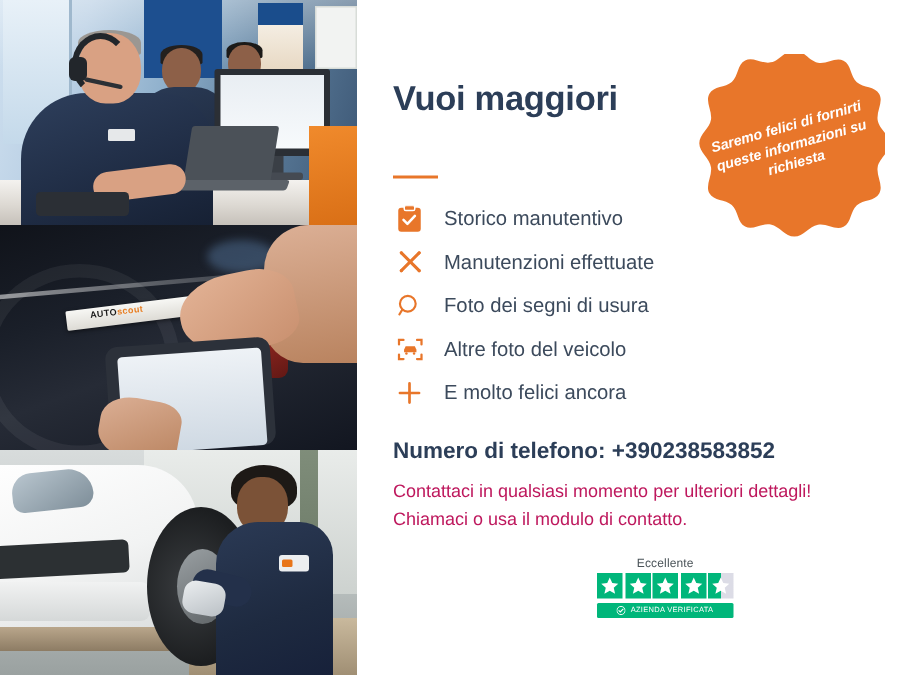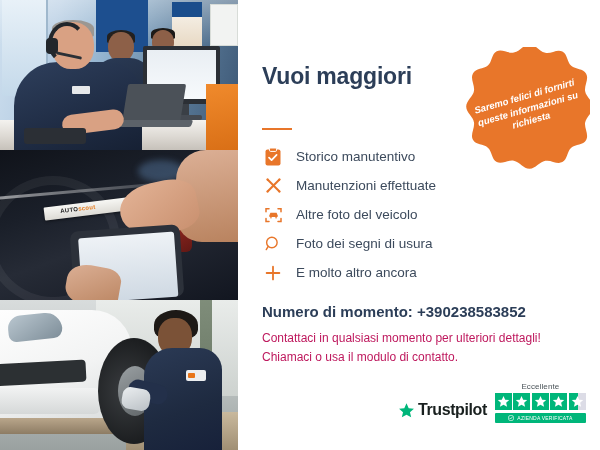--- a/index.html
+++ b/index.html
@@ -289,21 +289,21 @@
   }
   .ph3 .glove {
     position: absolute; left: 122px; top: 88px; width: 28px; height: 22px;
     background: linear-gradient(150deg,#eceff1,#b9bfc4); border-radius: 8px;
     transform: rotate(10deg);
   }
 
   
   .panel {
     position: absolute;
-    left: 238px; top: 11px;
+    left: 238px; top: 0;
     width: 362px; height: 412px;
     background: #ffffff;
   }
 
   .headline {
     position: absolute;
     left: 24px; top: 36px;
     width: 215px;
     font-size: 23px;
     font-weight: bold;
@@ -553,66 +553,60 @@
             <circle cx="19.5" cy="4.5" r="1.3" fill="#e8762a" stroke="none"></circle>
             <circle cx="4.5" cy="19.5" r="1.3" fill="#e8762a" stroke="none"></circle>
             <circle cx="19.5" cy="19.5" r="1.3" fill="#e8762a" stroke="none"></circle>
           </svg>
         </span>
         <span class="feat-label">Manutenzioni effettuate</span>
       </div>
 
       <div class="feat">
         <span class="feat-ico">
+          <svg width="18" height="18" viewBox="0 0 24 24" fill="none" stroke="#e8762a" stroke-width="1.9" stroke-linecap="round">
+            <circle cx="10.5" cy="10" r="7"></circle>
+            <path d="M5.6 15.2 L3 19.5"></path>
+          </svg>
+        </span>
+        <span class="feat-label">Foto dei segni di usura</span>
+      </div>
+
+      <div class="feat">
+        <span class="feat-ico">
           <svg width="19" height="18" viewBox="0 0 24 24" fill="none" stroke="#e8762a" stroke-width="2" stroke-linecap="round">
             <path d="M2 7.5V3.5h4M22 7.5V3.5h-4M2 16.5v4h4M22 16.5v4h-4"></path>
             <path d="M6.5 14.5h11v-2.2l-1.4-3.3H7.9L6.5 12.3z" fill="#e8762a" stroke="none"></path>
             <circle cx="8.6" cy="15.6" r="1.1" fill="#e8762a" stroke="none"></circle>
             <circle cx="15.4" cy="15.6" r="1.1" fill="#e8762a" stroke="none"></circle>
           </svg>
         </span>
         <span class="feat-label">Altre foto del veicolo</span>
       </div>
 
       <div class="feat">
         <span class="feat-ico">
-          <svg width="18" height="18" viewBox="0 0 24 24" fill="none" stroke="#e8762a" stroke-width="1.9" stroke-linecap="round">
-            <circle cx="10.5" cy="10" r="7"></circle>
-            <path d="M5.6 15.2 L3 19.5"></path>
-          </svg>
-        </span>
-        <span class="feat-label">Foto dei segni di usura</span>
-      </div>
-
-      <div class="feat">
-        <span class="feat-ico">
           <svg width="18" height="18" viewBox="0 0 24 24" fill="none" stroke="#e8762a" stroke-width="2.4" stroke-linecap="round">
             <path d="M12 3.5v17M3.5 12h17"></path>
           </svg>
         </span>
-        <span class="feat-label">E molto altro ancora</span>
+        <span class="feat-label">E molto felici ancora</span>
       </div>
     </div>
 
     <div class="phone-line">
-      <span>Numero di momento: </span><span class="num">+390238583852</span>
+      <span>Numero di telefono: </span><span class="num">+390238583852</span>
     </div>
 
     <div class="contact-copy">
       <span>Contattaci in qualsiasi momento per ulteriori dettagli!</span>
       <span>Chiamaci o usa il modulo di contatto.</span>
     </div>
 
     <div class="tp">
-      <div class="tp-logo">
-        <svg class="tp-star" viewBox="0 0 24 24" fill="currentColor">
-          <path d="M12 1.8l3.1 6.9 7.4.7-5.6 5 1.7 7.3L12 18l-6.6 3.7 1.7-7.3-5.6-5 7.4-.7z"></path>
-        </svg>
-        <span class="tp-word">Trustpilot</span>
-      </div>
       <div class="tp-right">
         <div class="tp-rating">Eccellente</div>
         <div class="tp-stars">
           <span class="tp-box">
               <svg viewBox="0 0 24 24" fill="currentColor">
                 <path d="M12 1.8l3.1 6.9 7.4.7-5.6 5 1.7 7.3L12 18l-6.6 3.7 1.7-7.3-5.6-5 7.4-.7z"></path>
               </svg>
             </span>
           <span class="tp-box">
               <svg viewBox="0 0 24 24" fill="currentColor">

